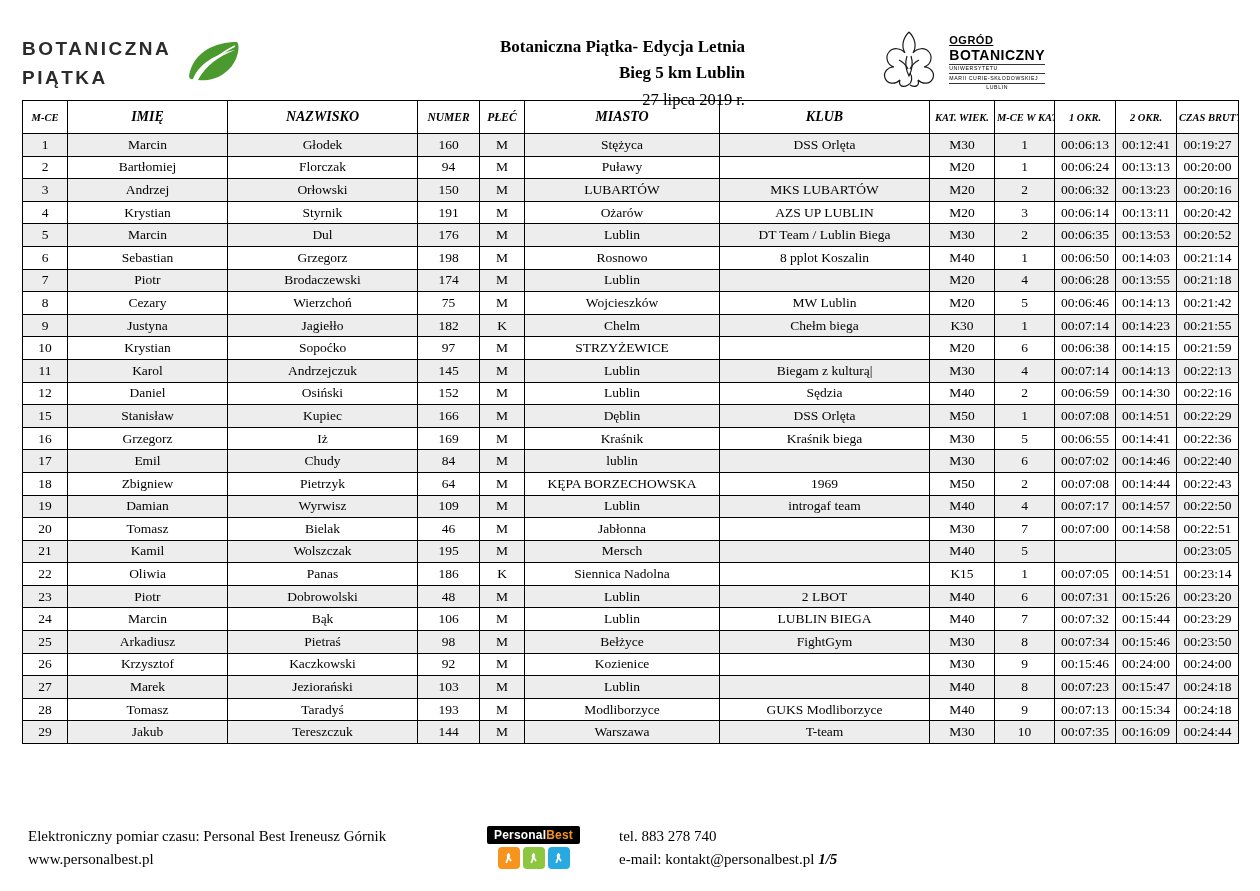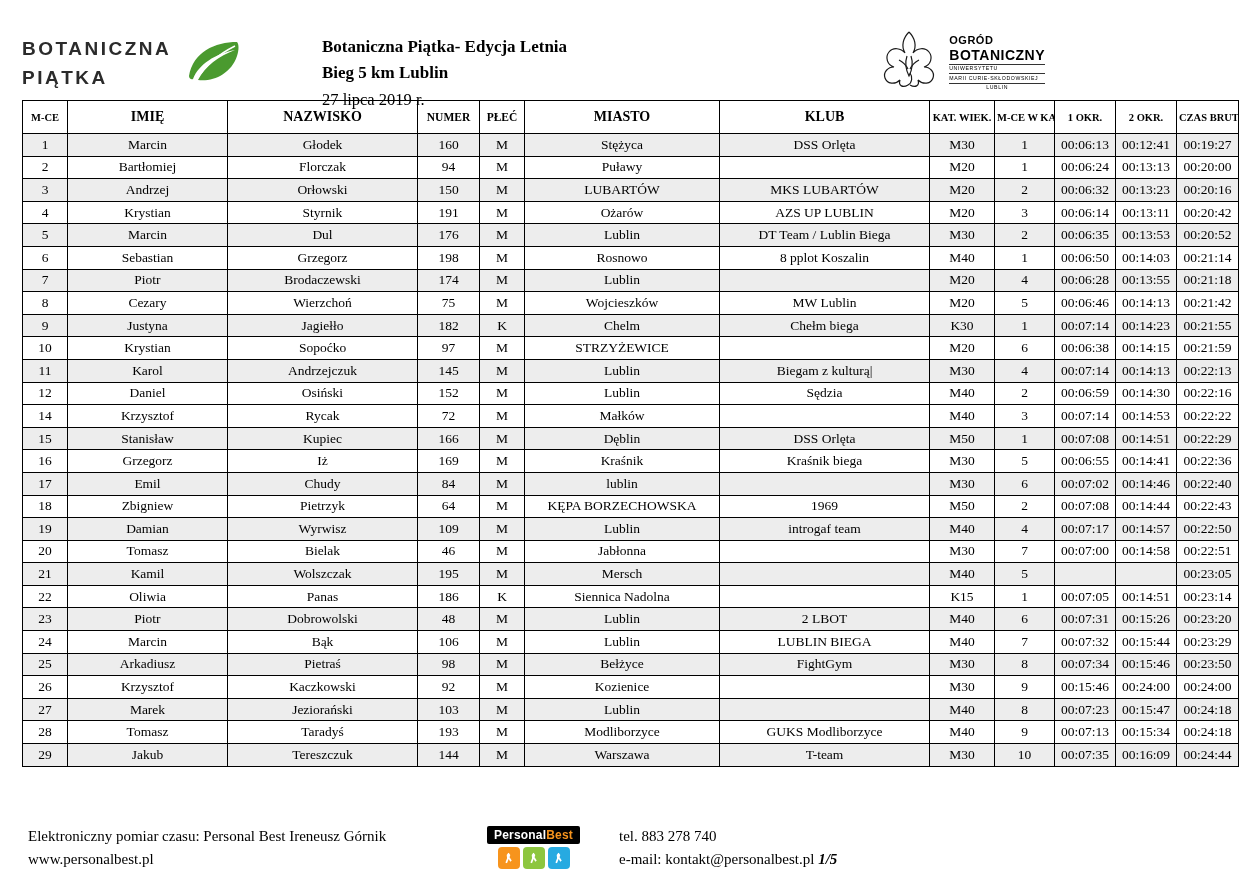--- a/index.html
+++ b/index.html
@@ -47,21 +47,21 @@
     line-height: 1.55;
     color: #2b2b2b;
   }
   .leaf {
     flex: 0 0 auto;
     margin-left: 4px;
   }
 
   .title-block {
     flex: 1 1 auto;
-    text-align: left;
+    text-align: right;
     padding-top: 12px;
   }
   .title-block .t1,
   .title-block .t2 {
     font-weight: bold;
     font-size: 17px;
     line-height: 1.55;
   }
   .title-block .t3 {
     font-size: 16.5px;
@@ -82,20 +82,21 @@
   }
   .logo-right .og-text {
     font-family: "Liberation Sans", sans-serif;
     line-height: 1.15;
     padding-top: 8px;
   }
   .og-text .l1 {
     font-size: 11px;
     font-weight: bold;
     letter-spacing: 0.5px;
+    text-decoration: underline;
   }
   .og-text .l2 {
     font-size: 14px;
     font-weight: bold;
     letter-spacing: 0.5px;
   }
   .og-text .l3 {
     font-size: 5.2px;
     letter-spacing: 0.6px;
     border-top: 1px solid #333;
@@ -128,20 +129,21 @@
     height: 21.6px;
     padding: 0 2px;
     overflow: hidden;
     white-space: nowrap;
   }
   table.results thead th {
     font-weight: bold;
     height: 32px;
     font-size: 14px;
     vertical-align: middle;
+    font-style: italic;
   }
   table.results thead th.small {
     font-size: 10.5px;
   }
   table.results thead th.mid {
     font-size: 11.5px;
   }
   table.results tbody tr.odd td {
     background: #ededed;
   }
@@ -470,34 +472,20 @@
             <td>152</td>
             <td>M</td>
             <td>Lublin</td>
             <td>Sędzia</td>
             <td>M40</td>
             <td>2</td>
             <td class="time">00:06:59</td>
             <td class="time">00:14:30</td>
             <td class="time">00:22:16</td>
           </tr>
-          <tr class="even">
-            <td>14</td>
-            <td>Krzysztof</td>
-            <td>Rycak</td>
-            <td>72</td>
-            <td>M</td>
-            <td>Małków</td>
-            <td></td>
-            <td>M40</td>
-            <td>3</td>
-            <td class="time">00:07:14</td>
-            <td class="time">00:14:53</td>
-            <td class="time">00:22:22</td>
-          </tr>
           <tr class="odd">
             <td>15</td>
             <td>Stanisław</td>
             <td>Kupiec</td>
             <td>166</td>
             <td>M</td>
             <td>Dęblin</td>
             <td>DSS Orlęta</td>
             <td>M50</td>
             <td>1</td>

